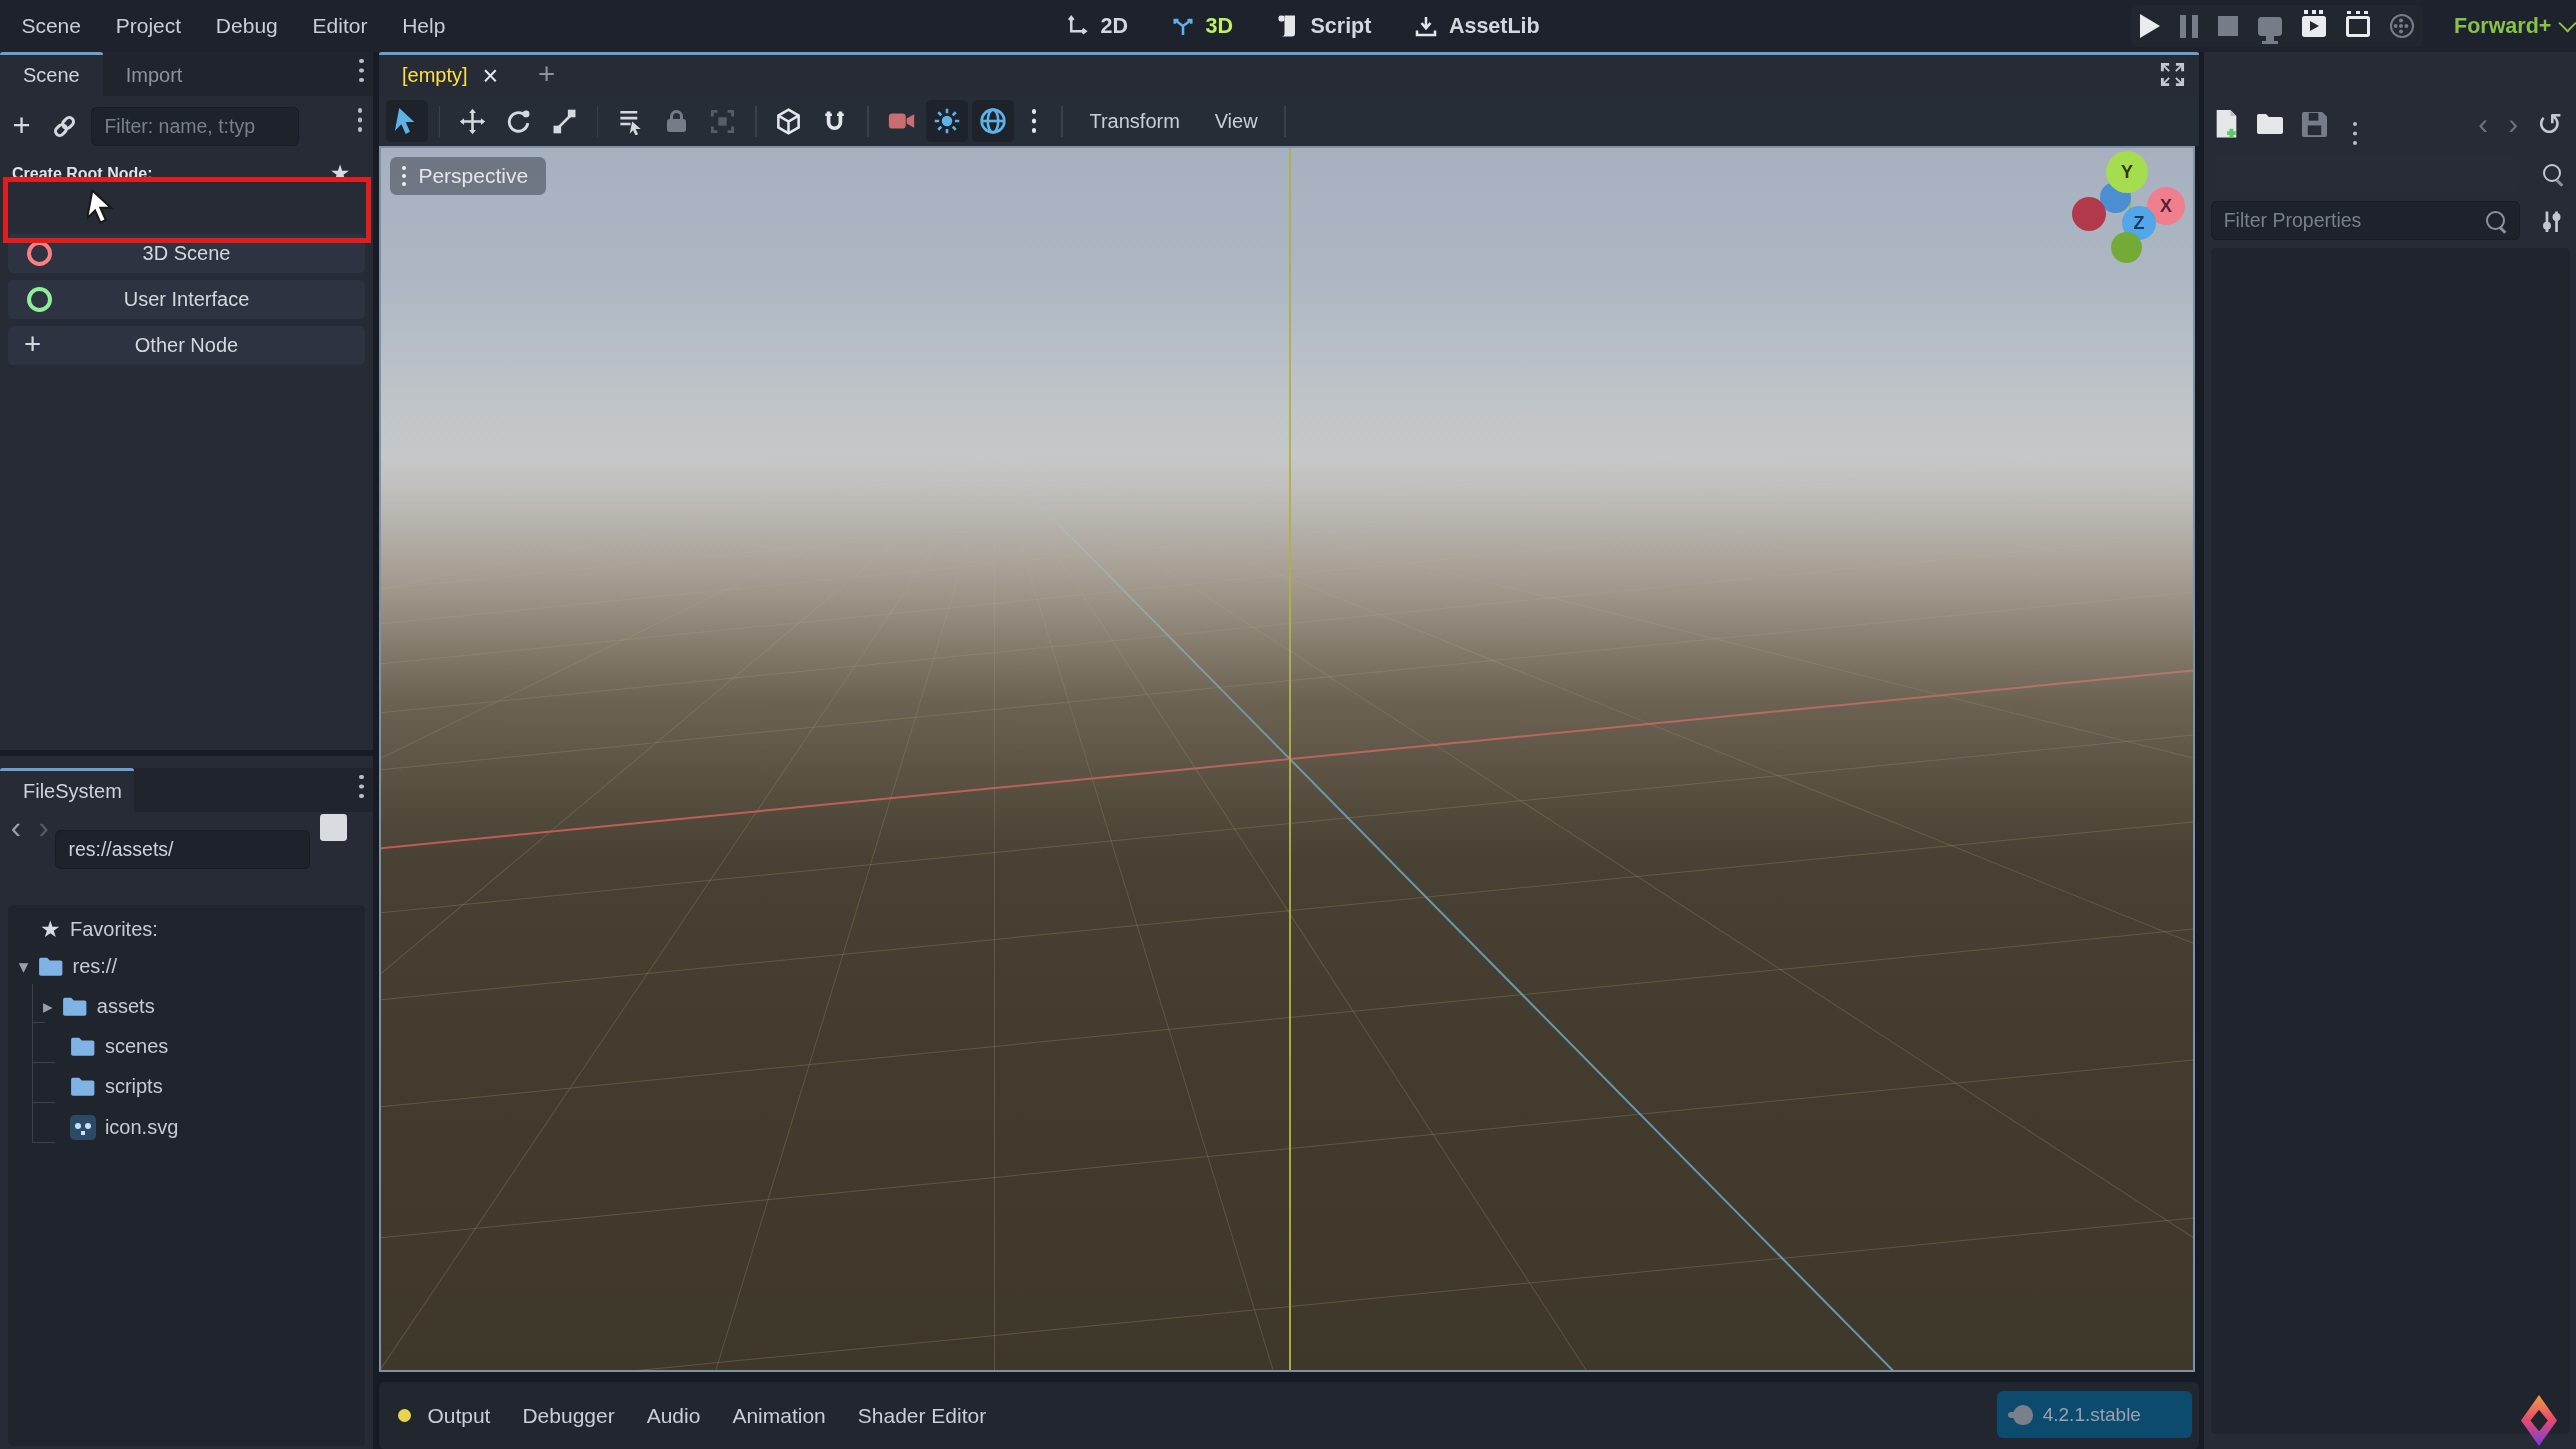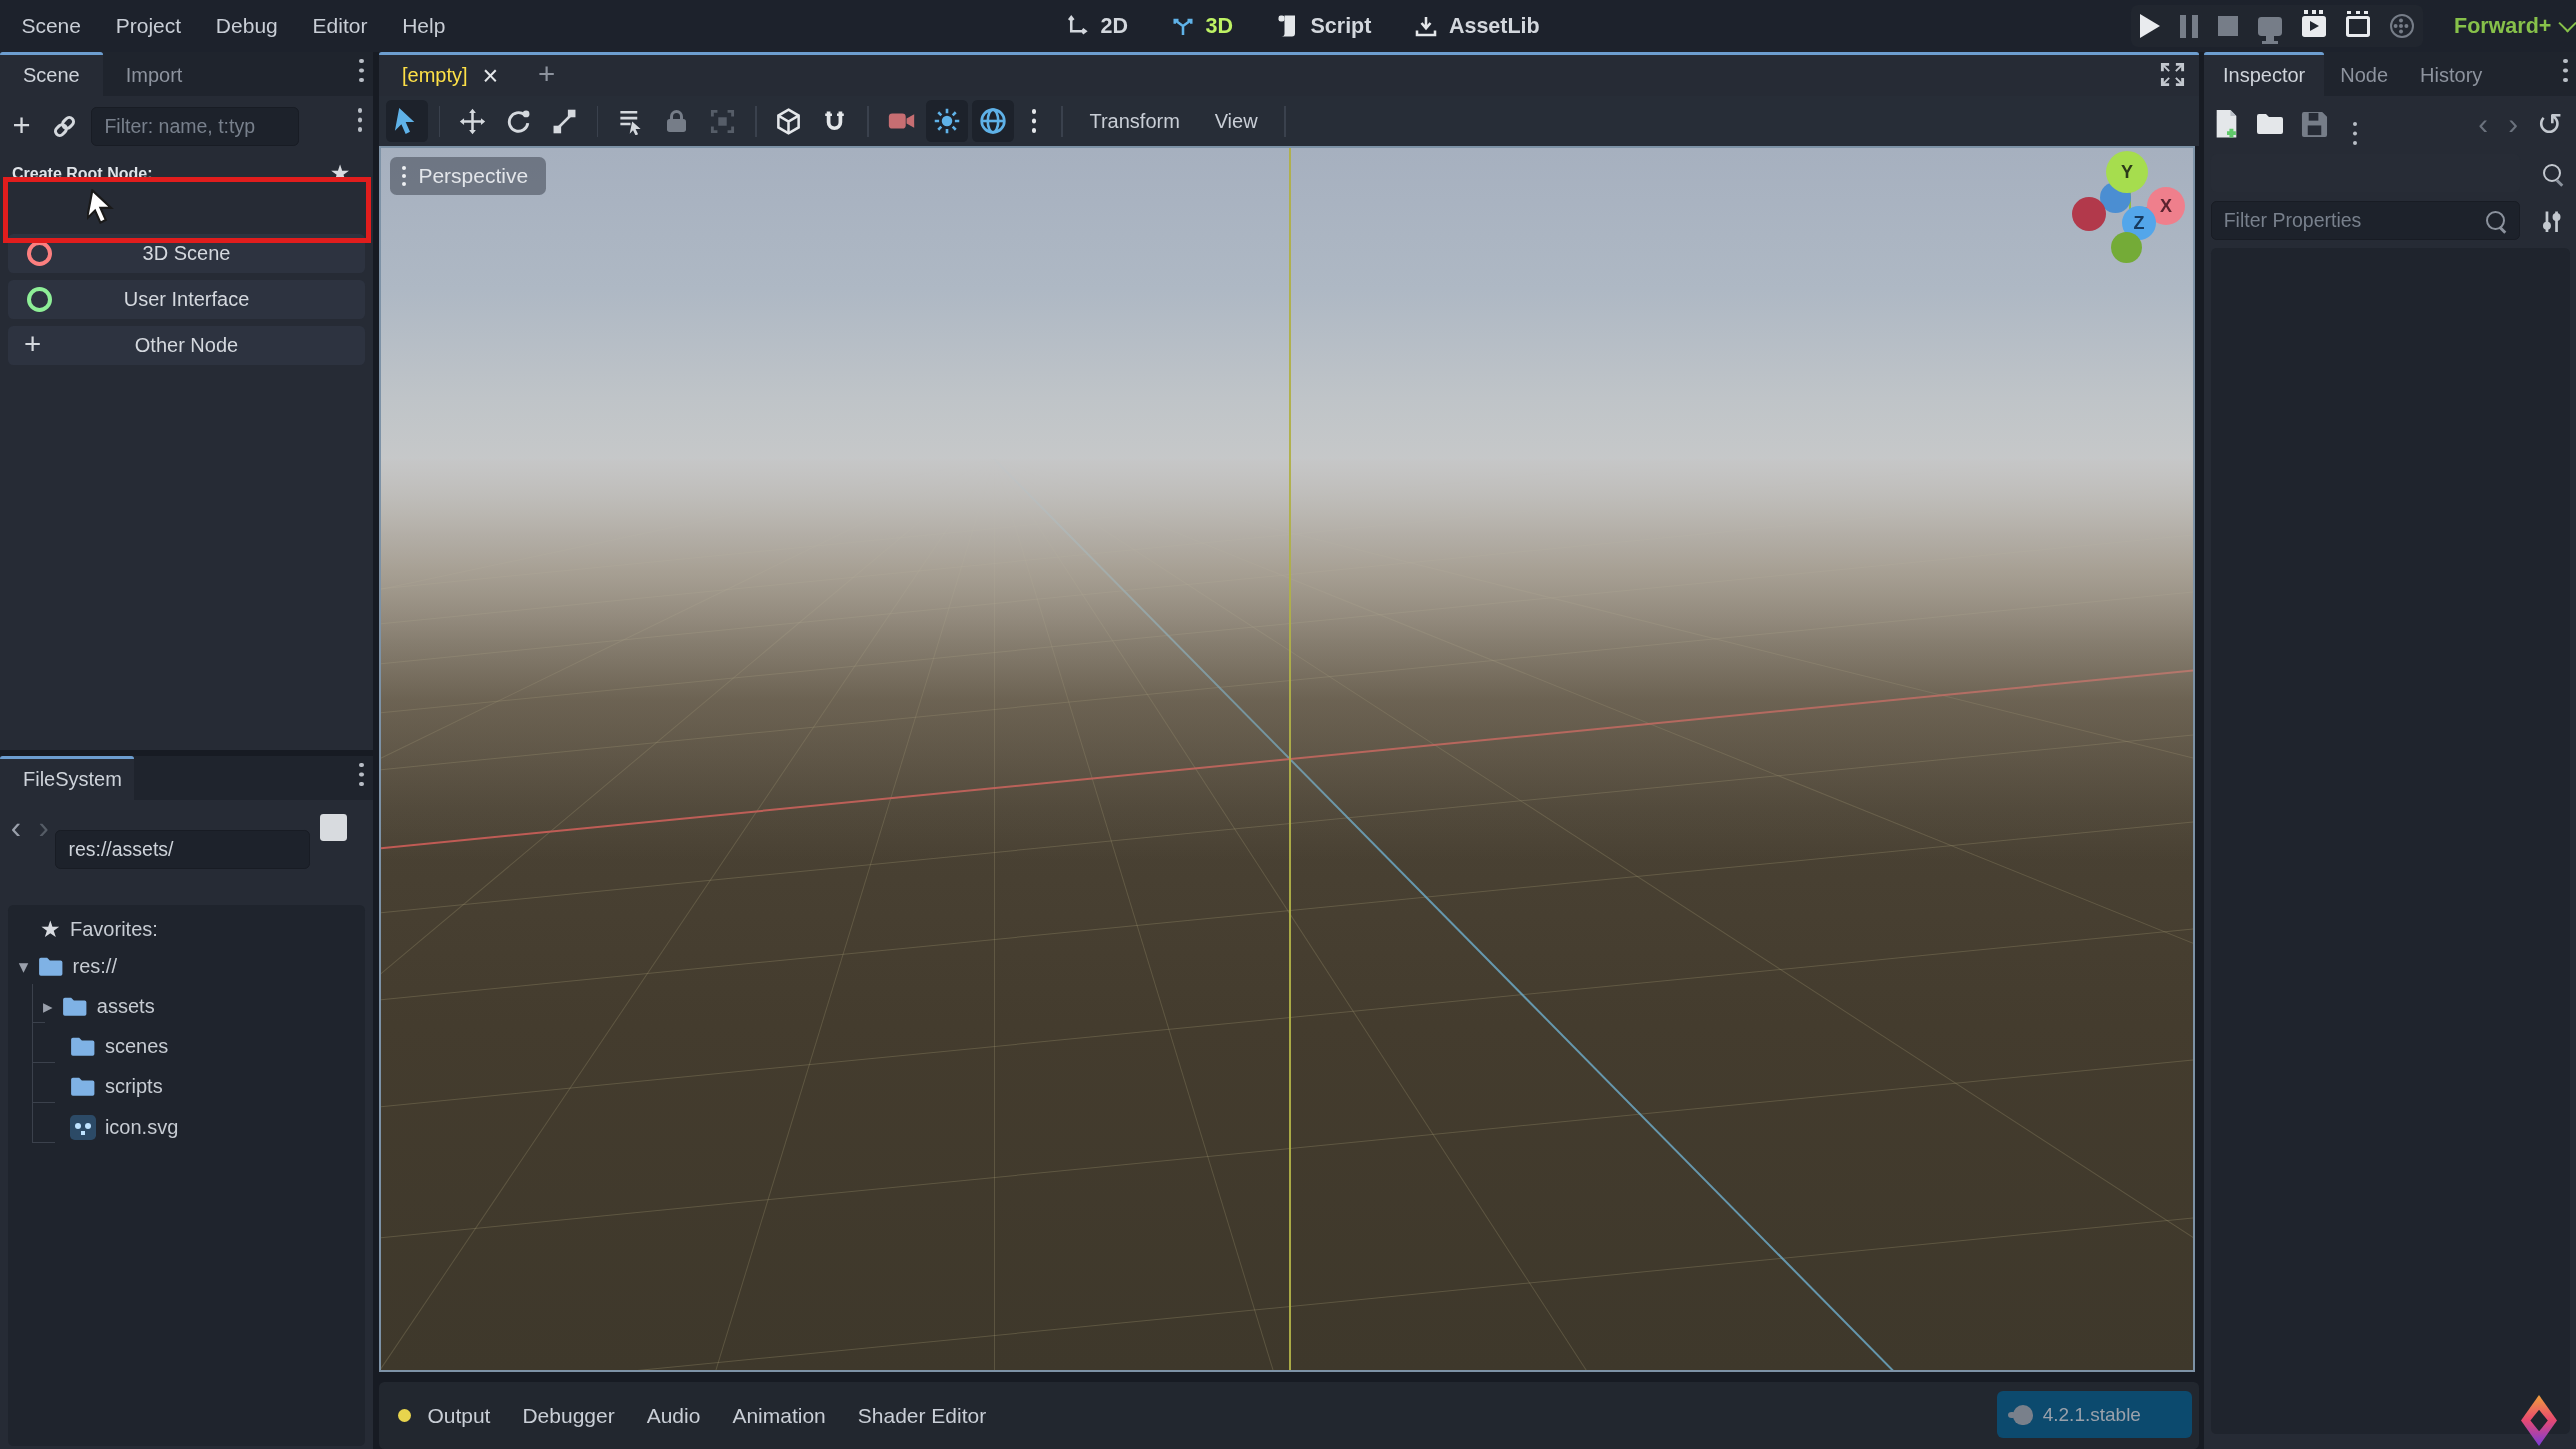--- a/index.html
+++ b/index.html
@@ -186,21 +186,21 @@
     </div>
 
     <div class="abs" style="left:2.7px;top:125px;width:358px;height:56px;border:5.4px solid #e11d1d;z-index:40;pointer-events:none;"></div>
     <div class="abs" style="left:87px;top:137px;z-index:41;pointer-events:none;">
       <svg width="29.5" height="35" viewBox="0 0 22 26">
           <path d="M4 1l14 13h-8l4 9-4 2-4-9-6 6z" fill="#ffffff" stroke="#1a1a1a" stroke-width="1.6"></path>
         </svg>
     </div>
 
     <div class="abs" style="left:0;top:698px;width:373px;height:699px;background:#262b35;border-top:6.7px solid #171b23;">
-      <div class="abs tabstrip" style="left:0;top:0;width:373px;height:44px;">
+      <div class="abs tabstrip" style="left:0;top:12px;width:373px;height:44px;">
         <div class="tab active" style="width:134px;">FileSystem</div>
         <div class="abs btn" style="right:9.4px;top:6.7px;">
             <span class="dots3"></span>
           </div>
       </div>
 
       <div class="abs row" style="left:0;top:50px;width:373px;height:43px;">
         <span class="glyph" style="font-size:31px;color:#9aa0ab;padding:0 10.7px;">‹</span>
         <span class="glyph" style="font-size:31px;color:#555c66;padding:0 6.7px;">›</span>
         <input class="input" style="width: 255px; height: 39px; padding-right: 12px; margin-top: 44px;" value="res://assets/">
@@ -450,30 +450,20 @@
       <div class="abs row" style="right:6.7px;top:9.4px;height:47px;width:195px;background:#0c4a6e;border-radius:6px;gap:9.4px;padding-left:16px;box-sizing:border-box;">
         <span style="position:relative;width:20px;height:20px;background:#79808b;border-radius:50% 50% 45% 45%;display:inline-block;">
           <span style="position:absolute;left:-5.4px;top:6.7px;width:8px;height:6.7px;background:#79808b;border-radius:50%;"></span>
         </span>
         <span style="font-size:19px;color:#9aa1ab;">4.2.1.stable</span>
       </div>
     </div>
   </div>
 
   <div class="abs panel" style="left:2204px;top:52px;width:372px;height:1397px;">
-    <div class="abs tabstrip" style="left:0;top:0;width:372px;height:44px;">
-      <div class="row" style="height:44px;">
-        <div class="tab active" style="padding:0 19px;">Inspector</div>
-        <div class="tab" style="padding:0 16px;">Node</div>
-        <div class="tab" style="padding:0 16px;">History</div>
-      </div>
-      <div class="abs btn" style="right:8px;top:6.7px;">
-          <span class="dots3"></span>
-        </div>
-    </div>
 
     <div class="abs row" style="left:0;top:47px;width:372px;height:50px;">
       <div class="btn" style="width:44px;height:44px;">
         <svg width="27" height="29.5" viewBox="0 0 26 30">
             <path d="M3 1h14l6 6v22H3z" fill="#e4e7ea"></path>
             <path d="M17 1v6h6" fill="#b9bec6"></path>
             <g stroke="#5fc96a" stroke-width="4">
               <path d="M18 20v9M13.5 24.5h9"></path>
             </g>
           </svg>

